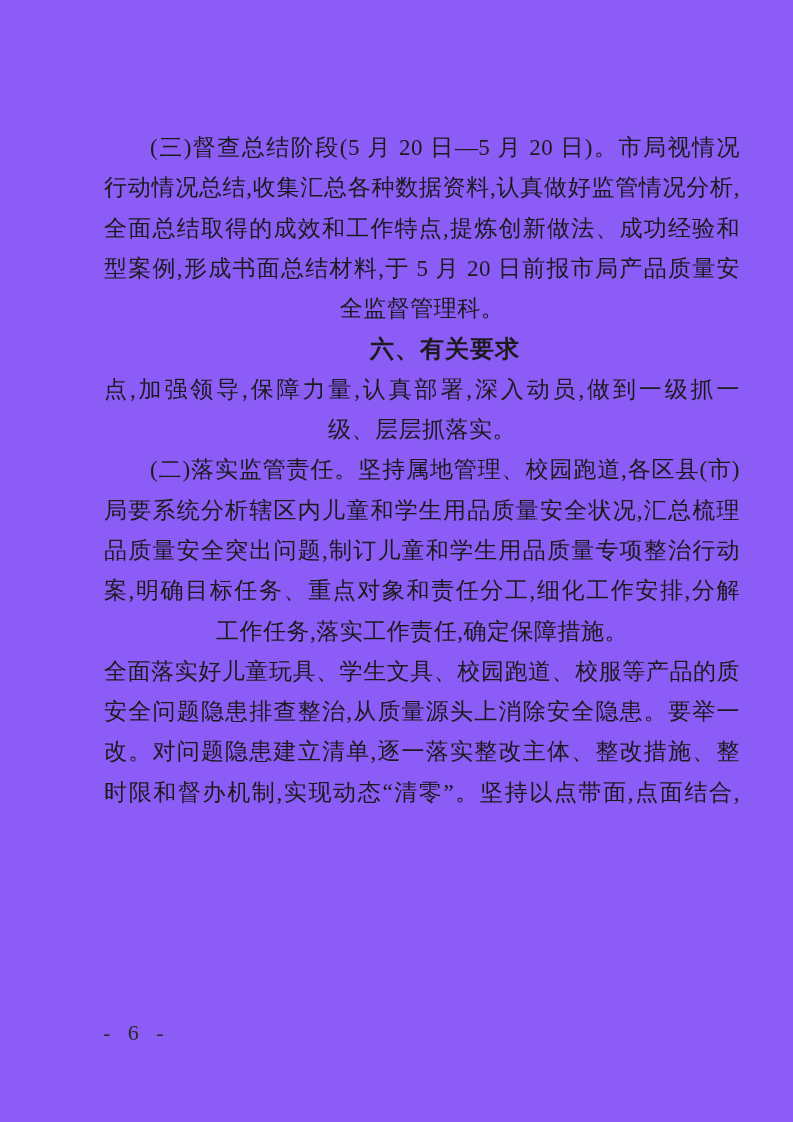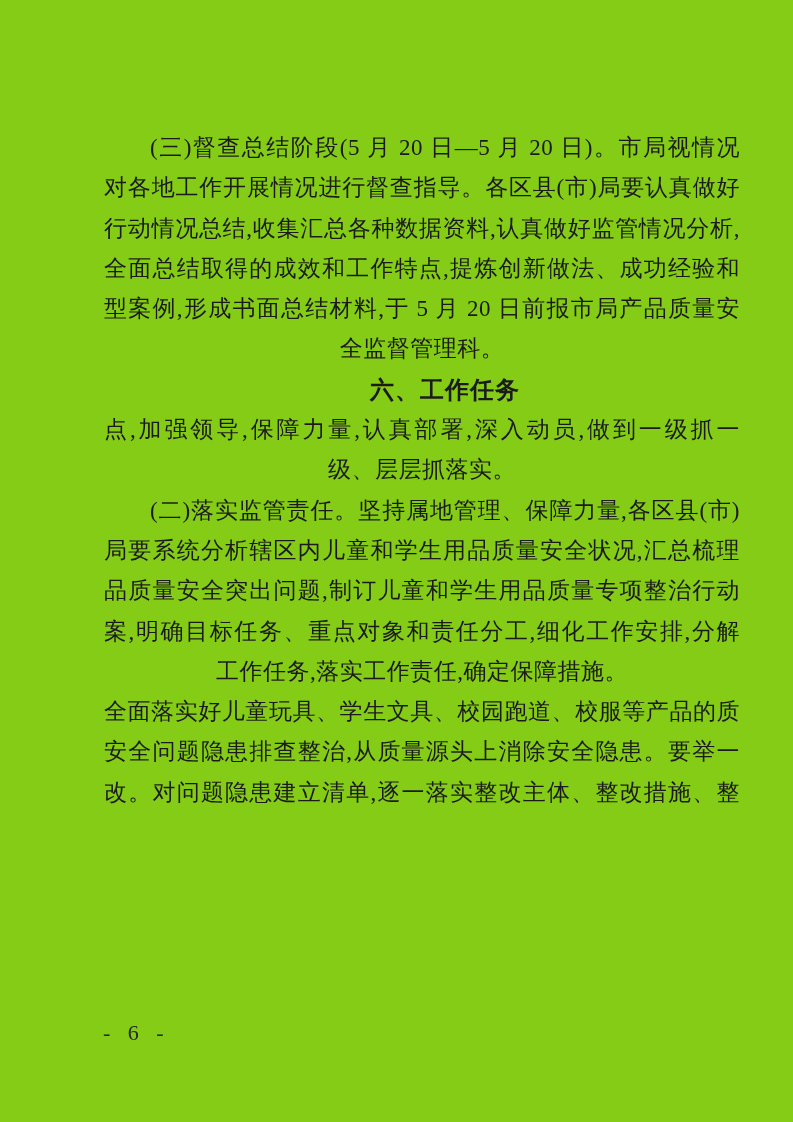--- a/index.html
+++ b/index.html
@@ -4,21 +4,21 @@
 <style>
   html, body {
     margin: 0;
     padding: 0;
     background: #ffffff;
   }
   .page {
     position: relative;
     width: 793px;
     height: 1122px;
-    background: #84cc16;
+    background: #8b5cf6;
     color: #1b1b1b;
     font-family: "Liberation Serif", "DejaVu Serif", serif;
     overflow: hidden;
   }
   .textblock {
     position: absolute;
     left: 104px;
     top: 128px;
     width: 636px;
   }
@@ -54,31 +54,31 @@
     color: #2a2a2a;
     font-family: "Liberation Serif", "DejaVu Serif", serif;
   }
 </style>
 </head>
 <body>
 
 <div class="page">
   <div class="textblock">
     <div class="line indent j">(三)督查总结阶段(5 月 20 日—5 月 20 日)。市局视情况</div>
-    <div class="line j">对各地工作开展情况进行督查指导。各区县(市)局要认真做好</div>
     <div class="line j">行动情况总结,收集汇总各种数据资料,认真做好监管情况分析,</div>
     <div class="line j">全面总结取得的成效和工作特点,提炼创新做法、成功经验和典</div>
     <div class="line j">型案例,形成书面总结材料,于 5 月 20 日前报市局产品质量安</div>
     <div class="line">全监督管理科。</div>
-    <div class="line indent heading">六、工作任务</div>
+    <div class="line indent heading">六、有关要求</div>
     <div class="line j">点,加强领导,保障力量,认真部署,深入动员,做到一级抓一</div>
     <div class="line">级、层层抓落实。</div>
-    <div class="line indent j">(二)落实监管责任。坚持属地管理、保障力量,各区县(市)</div>
+    <div class="line indent j">(二)落实监管责任。坚持属地管理、校园跑道,各区县(市)</div>
     <div class="line j">局要系统分析辖区内儿童和学生用品质量安全状况,汇总梳理产</div>
     <div class="line j">品质量安全突出问题,制订儿童和学生用品质量专项整治行动方</div>
     <div class="line j">案,明确目标任务、重点对象和责任分工,细化工作安排,分解</div>
     <div class="line">工作任务,落实工作责任,确定保障措施。</div>
     <div class="line j">全面落实好儿童玩具、学生文具、校园跑道、校服等产品的质量</div>
     <div class="line j">安全问题隐患排查整治,从质量源头上消除安全隐患。要举一反</div>
     <div class="line j">改。对问题隐患建立清单,逐一落实整改主体、整改措施、整改</div>
+    <div class="line j">时限和督办机制,实现动态“清零”。坚持以点带面,点面结合,</div>
   </div>
   <div class="pagenum">- 6 -</div>
 </div>
 
 </body></html>

